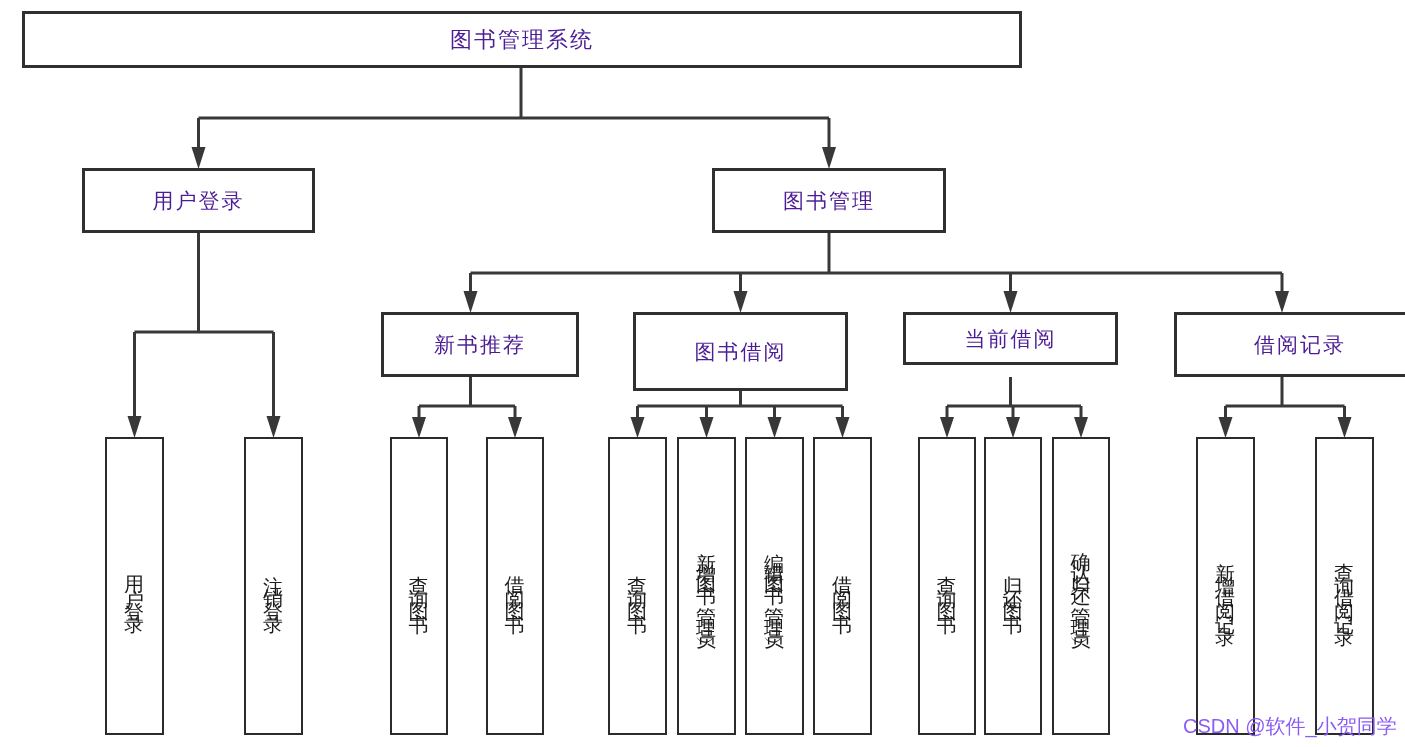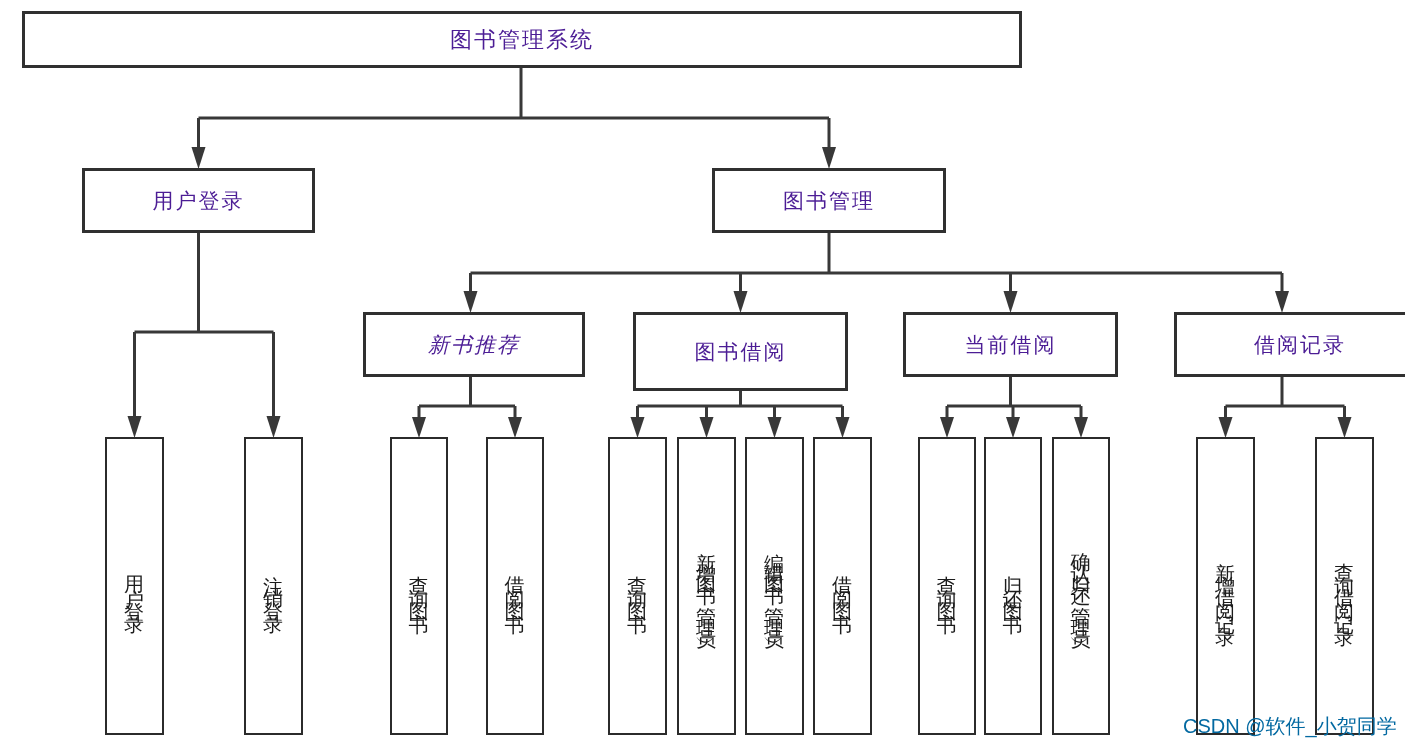--- a/index.html
+++ b/index.html
@@ -48,21 +48,21 @@
     letter-spacing: 13px;
     color: #1c1c1c;
     line-height: 1;
     white-space: nowrap;
   }
   .watermark {
     position: absolute;
     left: 1183px;
     top: 713px;
     font-size: 20px;
-    color: #0369a1;
+    color: #8b5cf6;
     z-index: 3;
     white-space: nowrap;
   }
 </style>
 </head>
 <body>
 
 <div id="canvas">
 
   <svg id="connectors" viewBox="0 0 1405 747" xmlns="http://www.w3.org/2000/svg">
@@ -109,27 +109,27 @@
     <span>图书管理系统</span>
   </div>
 
   <div class="hbox" style="left:82px; top:168px; width:233px; height:65px;">
     <span>用户登录</span>
   </div>
   <div class="hbox" style="left:712px; top:168px; width:234px; height:65px;">
     <span>图书管理</span>
   </div>
 
-  <div class="hbox" style="left:363px; top:312px; width:222px; height:65px;font-style:italic;">
+  <div class="hbox" style="left:381px; top:312px; width:198px; height:65px;">
     <span>新书推荐</span>
   </div>
   <div class="hbox" style="left:633px; top:312px; width:215px; height:79px;">
     <span>图书借阅</span>
   </div>
-  <div class="hbox" style="left:903px; top:312px; width:215px; height:65px;">
+  <div class="hbox" style="left:903px; top:312px; width:215px; height:53px;">
     <span>当前借阅</span>
   </div>
   <div class="hbox" style="left:1174px; top:312px; width:252px; height:65px;">
     <span>借阅记录</span>
   </div>
 
   <div class="leaf" style="left:105px; top:437px; width:59px; height:298px;">
     <span class="vtxt">用户登录</span>
   </div>
   <div class="leaf" style="left:244px; top:437px; width:59px; height:298px;">

